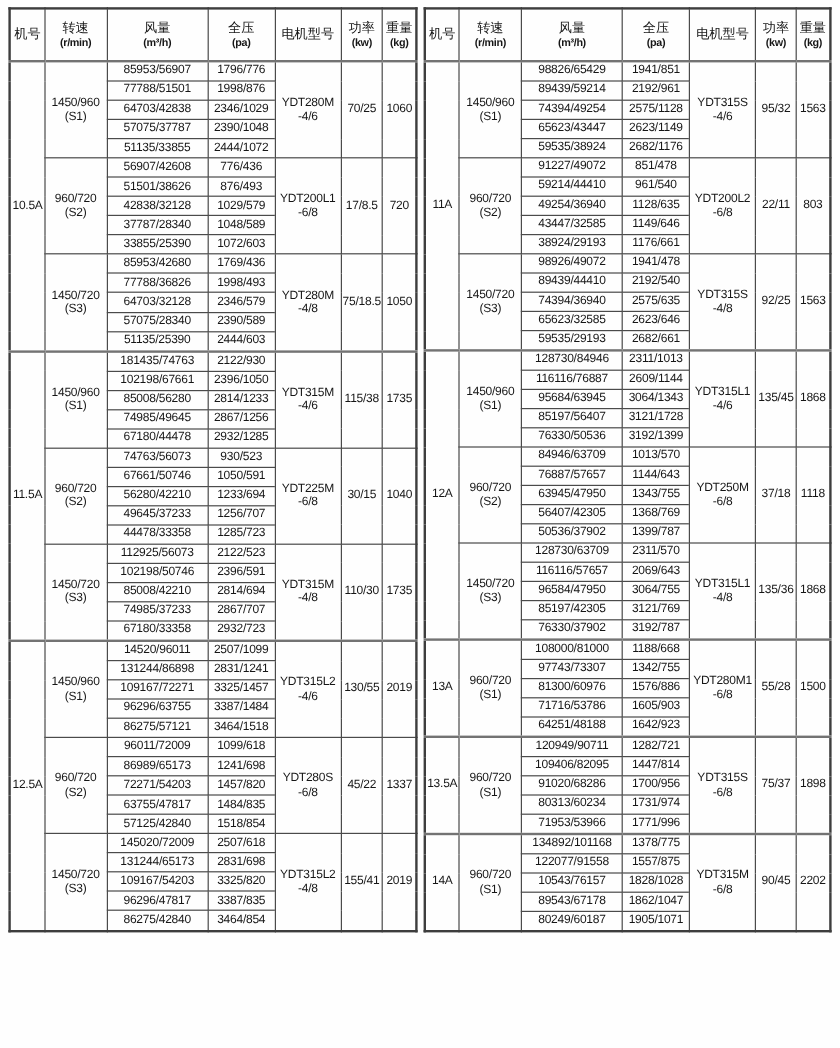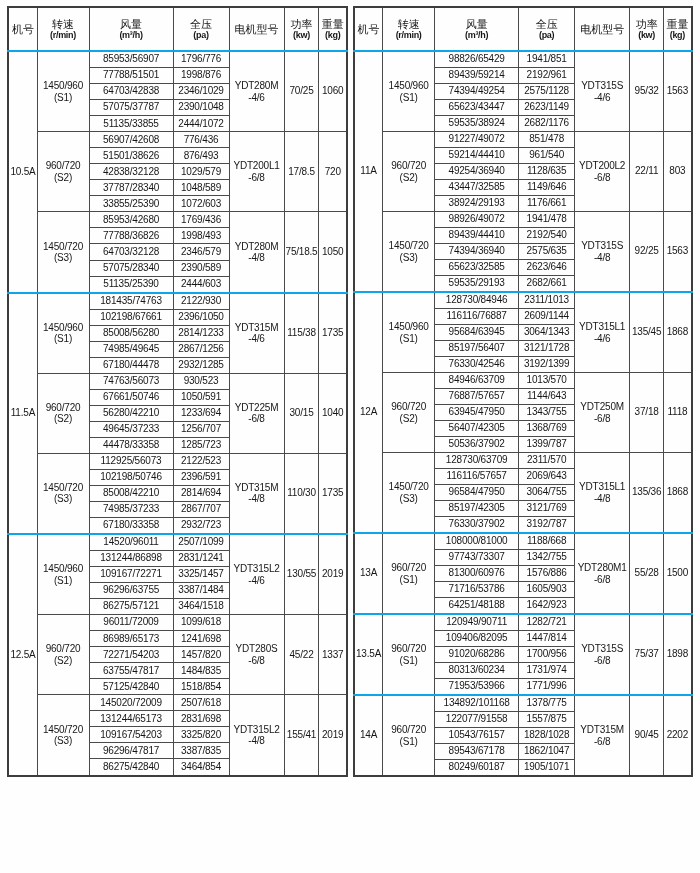--- a/index.html
+++ b/index.html
@@ -26,21 +26,21 @@
   td{
     border:1px solid #4a4a4a;
     text-align:center;vertical-align:middle;
     padding:0 1px;height:15px;
     font-size:10px;line-height:1.05;
     white-space:nowrap;overflow:hidden;
     letter-spacing:-0.2px;
   }
   tr.hdr td{height:42px;font-size:11px;letter-spacing:0;}
   tr.hdr .unit{font-size:9px;letter-spacing:-0.3px;font-weight:bold;}
-  tr.block-start td{border-top:2px solid #0ea5e9;}
+  tr.block-start td{border-top:2px solid #737373;}
   td div{line-height:1.15;}
 </style>
 </head>
 <body>
 
 <div class="page">
   <div class="tables" id="tables-container">
       <table>
         <colgroup>
           <col style="width: 28px;">
@@ -506,21 +506,21 @@
           </tr>
           <tr>
             <td>95684/63945</td>
             <td>3064/1343</td>
           </tr>
           <tr>
             <td>85197/56407</td>
             <td>3121/1728</td>
           </tr>
           <tr>
-            <td>76330/42546</td>
+            <td>76330/50536</td>
             <td>3192/1399</td>
           </tr>
           <tr>
             <td rowspan="5">
               <div>960/720</div>
               <div>(S2)</div>
             </td>
             <td>84946/63709</td>
             <td>1013/570</td>
             <td rowspan="5">

